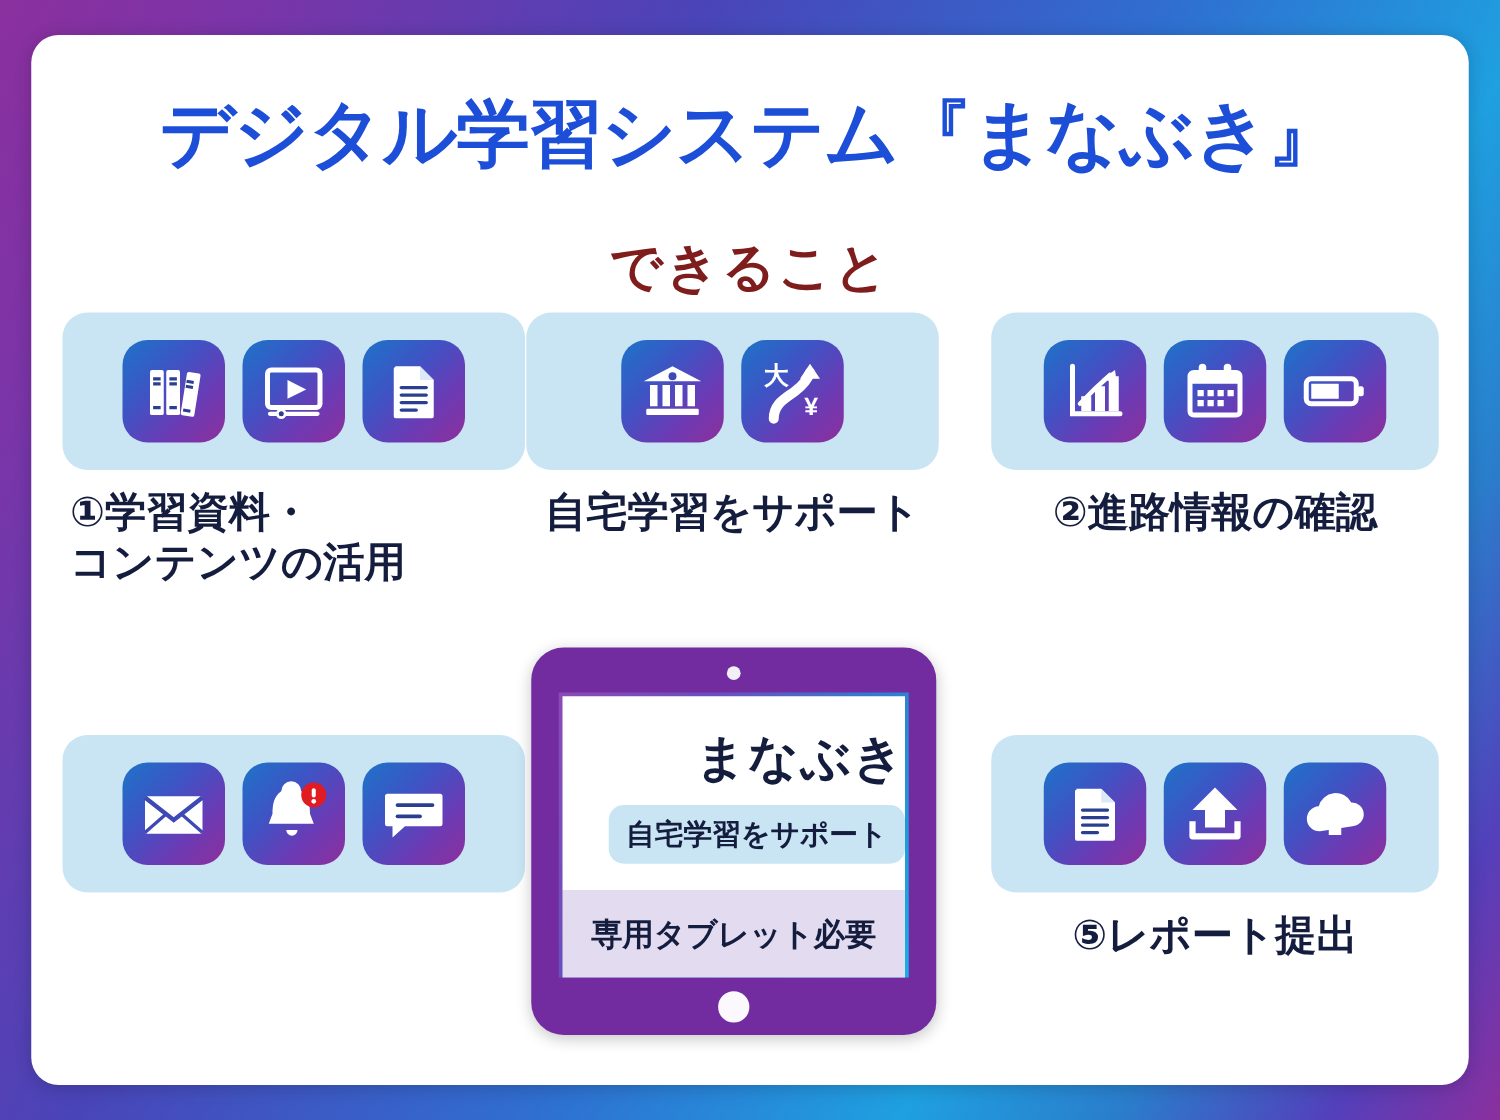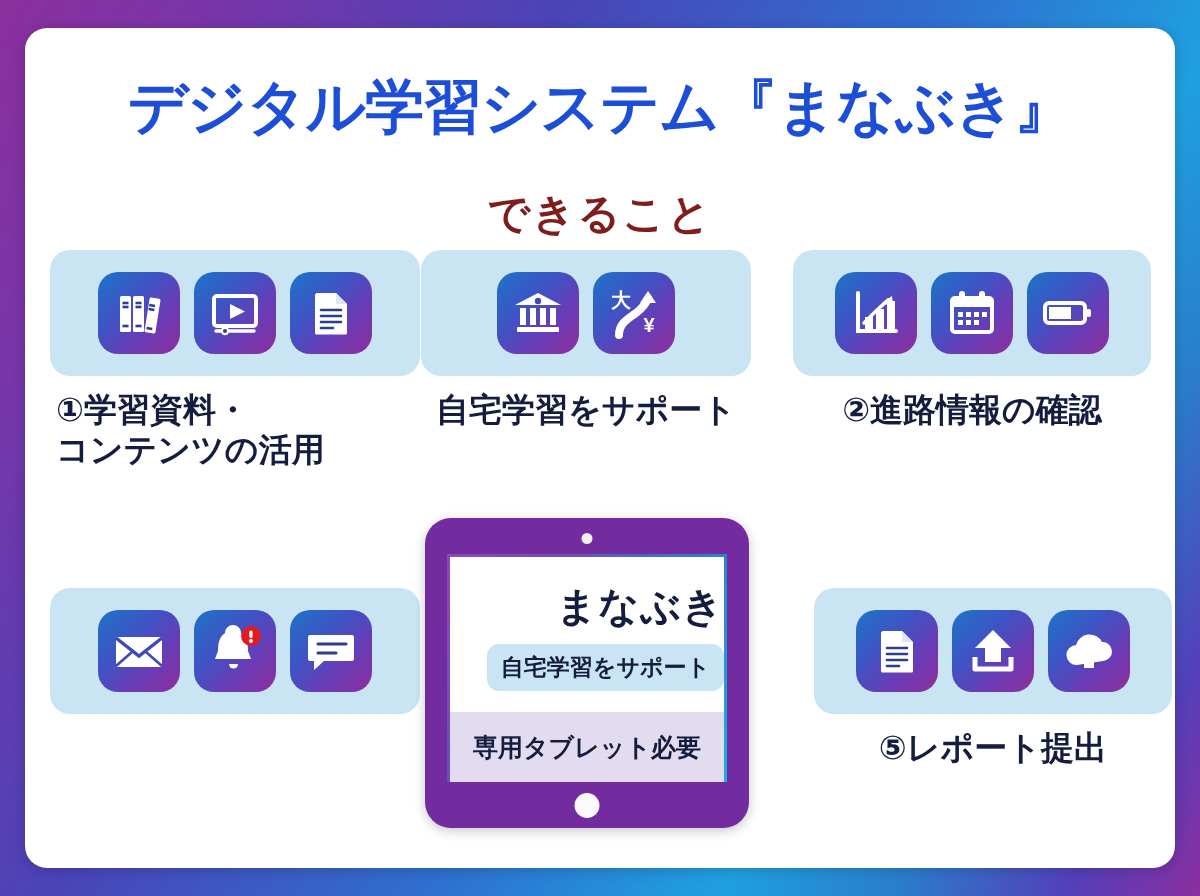--- a/index.html
+++ b/index.html
@@ -74,21 +74,21 @@
     line-height: 1.22;
     letter-spacing: 0px;
     white-space: pre-line;
   }
 
   
   #card-1 { left: 25px;  top: 222px; width: 370px; }
   #card-2 { left: 396px; top: 222px; width: 330px; }
   #card-3 { left: 768px; top: 222px; width: 358px; }
   #card-4 { left: 25px;  top: 560px; width: 370px; }
-  #card-5 { left: 789px; top: 560px; width: 358px; }
+  #card-5 { left: 768px; top: 560px; width: 358px; }
   #card-1 .card-label,
   #card-4 .card-label { text-align: left; padding-left: 6px; }
   #card-2 .card-label { text-align: center; }
   #card-3 .card-label { text-align: center; }
   #card-5 .card-label { text-align: center; }
   #card-2 .tile-wrap { padding: 22px 40px; }
 
   
   .tablet {
     position: absolute;

